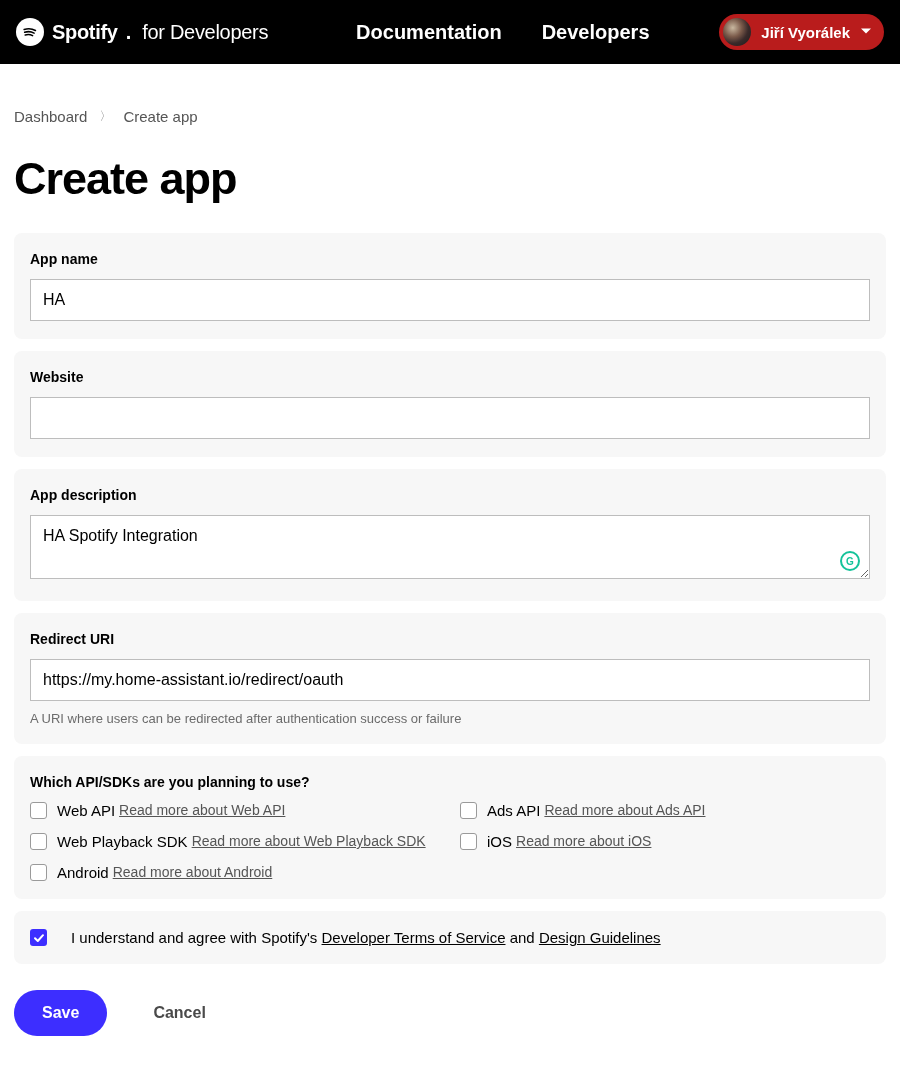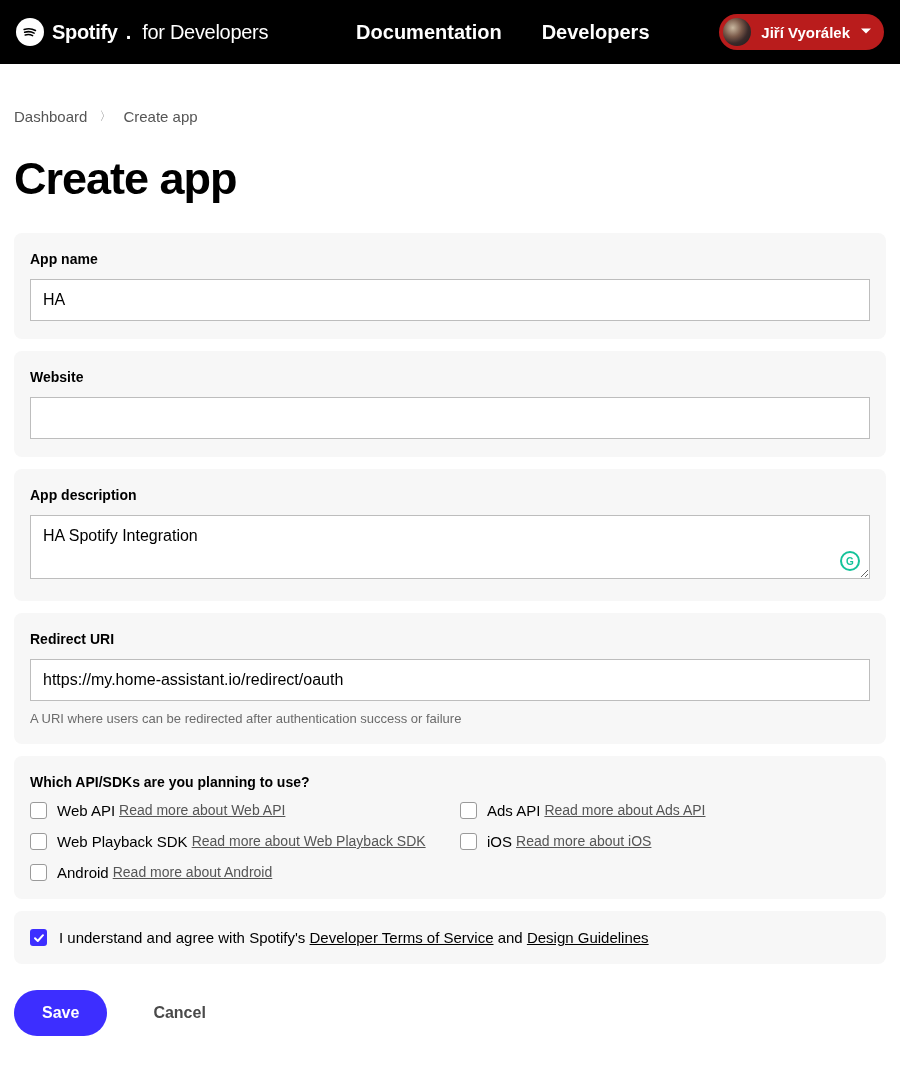--- a/index.html
+++ b/index.html
@@ -38,21 +38,21 @@
   .gram { position: absolute; right: 10px; bottom: 12px; width: 20px; height: 20px; border-radius: 50%; background: #fff; border: 2px solid #15c39a; display: flex; align-items: center; justify-content: center; color: #15c39a; font-size: 10px; font-weight: 700; }
   .hint { font-size: 13px; color: #6b6b6b; margin-top: 10px; }
   
   .api-grid { display: grid; grid-template-columns: 1fr 1fr; row-gap: 14px; column-gap: 20px; margin-top: 6px; }
   .api-item { display: flex; gap: 4px; }
   .api-row { display: flex; align-items: center; gap: 10px; }
   .cb { width: 17px; height: 17px; border: 1.5px solid #9a9a9a; border-radius: 3px; background: #fff; flex-shrink: 0; cursor: pointer; }
   .api-row span { font-size: 15px; }
   .api-link { font-size: 14px; color: #555; text-decoration: underline; cursor: pointer; }
   
-  .agree-card { background: #f7f7f7; border-radius: 8px; padding: 18px 16px; margin-bottom: 26px; display: flex; align-items: center; gap: 12px; text-align: center; }
+  .agree-card { background: #f7f7f7; border-radius: 8px; padding: 18px 16px; margin-bottom: 26px; display: flex; align-items: center; gap: 24px; text-align: center; }
   .cb-checked { width: 17px; height: 17px; border-radius: 3px; background: #3d2eff; flex-shrink: 0; display: flex; align-items: center; justify-content: center; cursor: pointer; }
   .cb-checked svg { display: block; }
   .agree-text { font-size: 15px; }
   .agree-text a { color: #000; text-decoration: underline; }
   
   .actions { display: flex; align-items: center; gap: 46px; }
   .btn-save { background: #3d2eff; color: #fff; border: none; border-radius: 999px; padding: 14px 28px; font-size: 16px; font-weight: 700; cursor: pointer; }
   .btn-cancel { background: none; border: none; color: #4a4a4a; font-size: 16px; font-weight: 600; cursor: pointer; }
 </style>
 </head>

